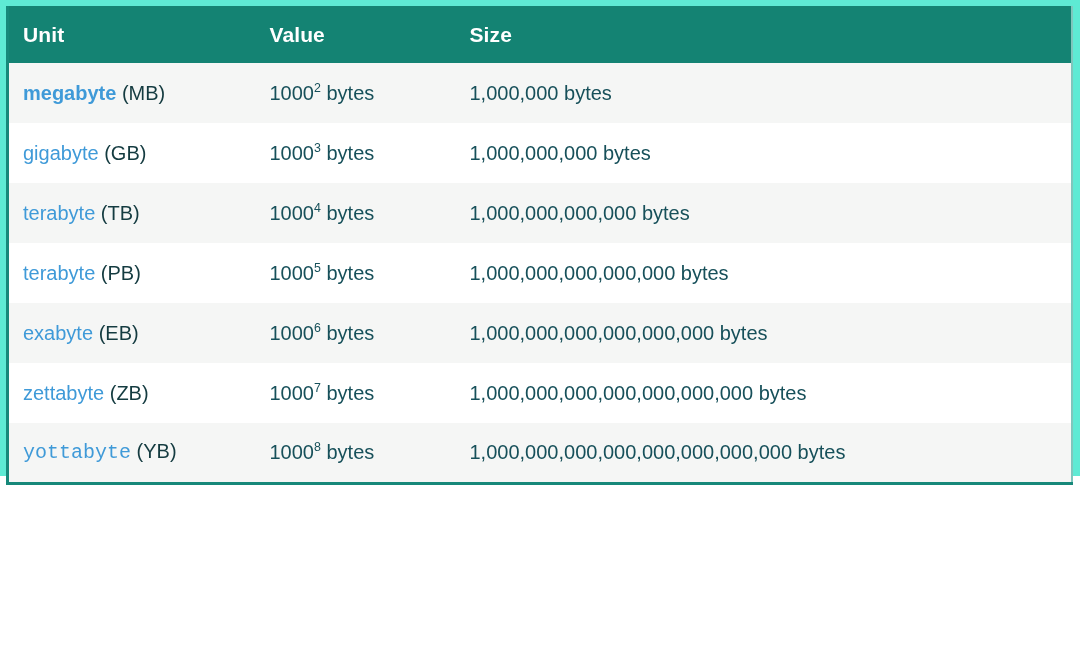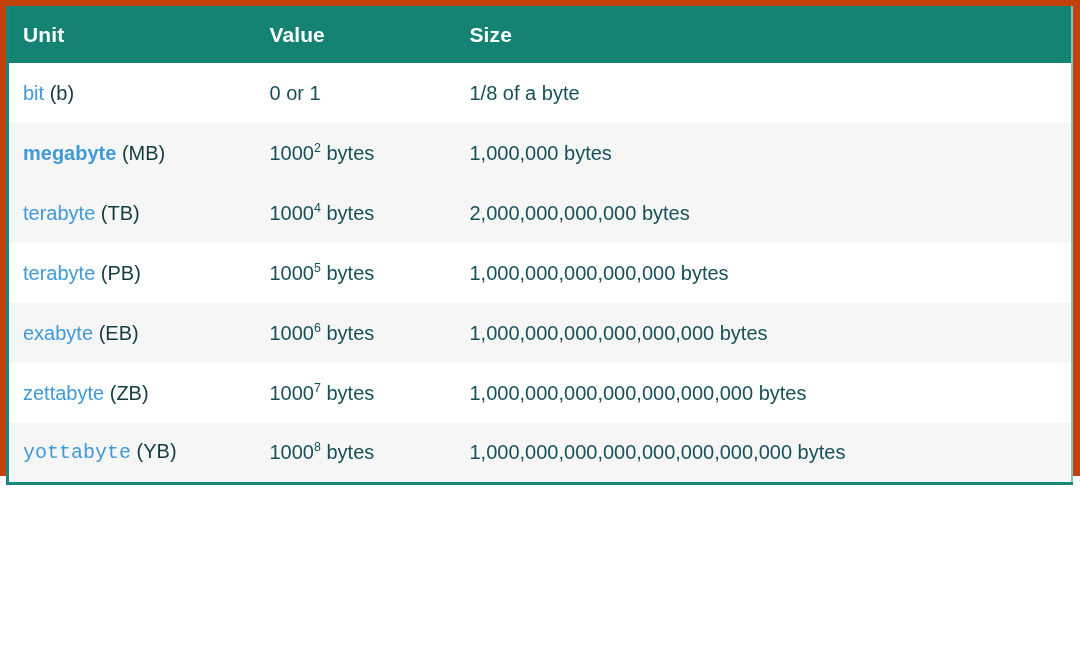--- a/index.html
+++ b/index.html
@@ -13,21 +13,21 @@
     height: 664px;
     font-family: "Liberation Sans", "DejaVu Sans", sans-serif;
     overflow: hidden;
   }
 
   .table-wrap {
     box-sizing: border-box;
     width: 1080px;
     height: 476px;
     padding: 6px 10px 4px 6px;
-    background: #c2410c;
+    background: #5eead4;
   }
 
   table.units-table {
     border-collapse: collapse;
     width: 1064px;
     table-layout: fixed;
     border-left: 3px solid #17887a;
     border-right: 2px solid #7fc6bd;
     border-bottom: 3px solid #17887a;
     background: #ffffff;
@@ -106,34 +106,34 @@
       <col class="col-size">
     </colgroup>
     <thead>
       <tr>
         <th>Unit</th>
         <th>Value</th>
         <th>Size</th>
       </tr>
     </thead>
     <tbody id="table-body">
-        <tr>
-          <td><a class="unit-link" style="text-decoration: none;">bit</a> <span class="unit-abbr">(b)</span></td>
-          <td class="value-cell"><span class="base">0 or 1</span></td>
-          <td class="size-cell">1/8 of a byte</td>
-        </tr>
         <tr class="alt">
           <td><a class="unit-link" style="text-decoration: none; font-weight: bold;">megabyte</a> <span class="unit-abbr">(MB)</span></td>
           <td class="value-cell"><span class="base">1000</span><sup>2</sup><span class="suffix"> bytes</span></td>
           <td class="size-cell">1,000,000 bytes</td>
         </tr>
+        <tr>
+          <td><a class="unit-link" style="text-decoration: none;">gigabyte</a> <span class="unit-abbr">(GB)</span></td>
+          <td class="value-cell"><span class="base">1000</span><sup>3</sup><span class="suffix"> bytes</span></td>
+          <td class="size-cell">1,000,000,000 bytes</td>
+        </tr>
         <tr class="alt">
           <td><a class="unit-link" style="text-decoration: none; margin-top: 23px;">terabyte</a> <span class="unit-abbr">(TB)</span></td>
           <td class="value-cell"><span class="base">1000</span><sup>4</sup><span class="suffix"> bytes</span></td>
-          <td class="size-cell">2,000,000,000,000 bytes</td>
+          <td class="size-cell">1,000,000,000,000 bytes</td>
         </tr>
         <tr>
           <td><a class="unit-link" style="text-decoration: none;">terabyte</a> <span class="unit-abbr">(PB)</span></td>
           <td class="value-cell"><span class="base">1000</span><sup>5</sup><span class="suffix"> bytes</span></td>
           <td class="size-cell">1,000,000,000,000,000 bytes</td>
         </tr>
         <tr class="alt">
           <td><a class="unit-link" style="text-decoration: none;">exabyte</a> <span class="unit-abbr">(EB)</span></td>
           <td class="value-cell"><span class="base">1000</span><sup>6</sup><span class="suffix"> bytes</span></td>
           <td class="size-cell">1,000,000,000,000,000,000 bytes</td>

